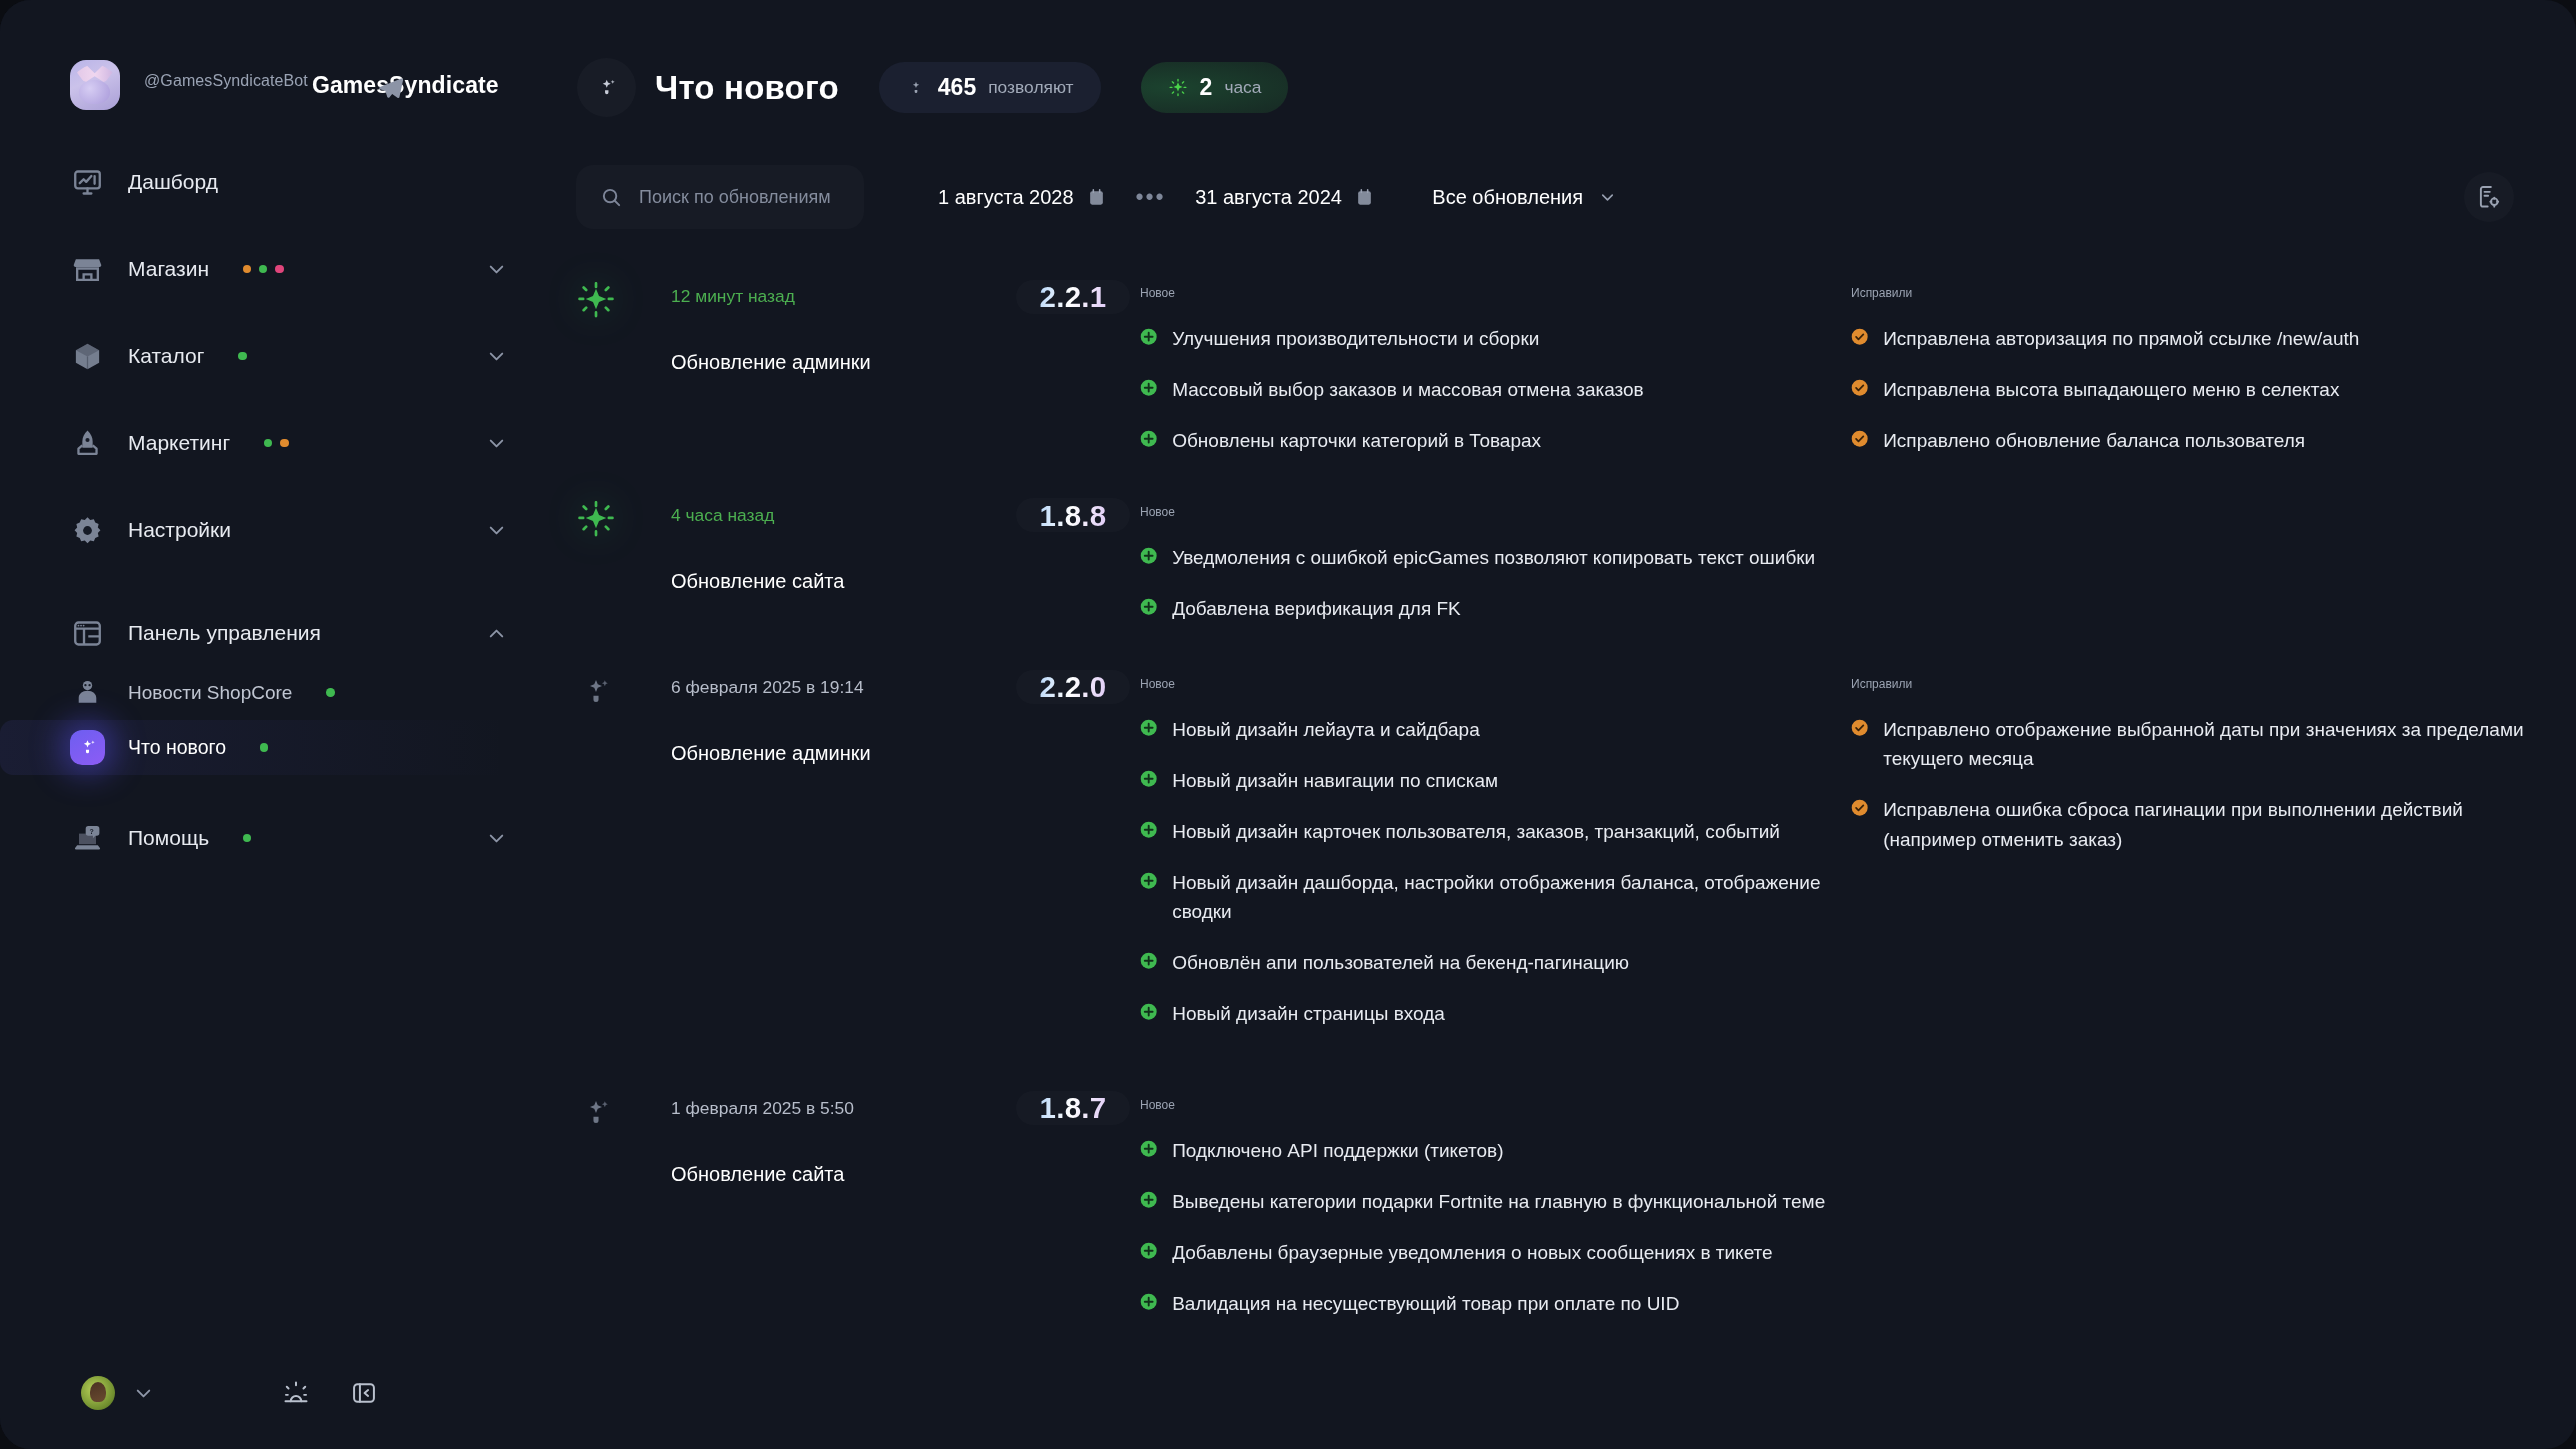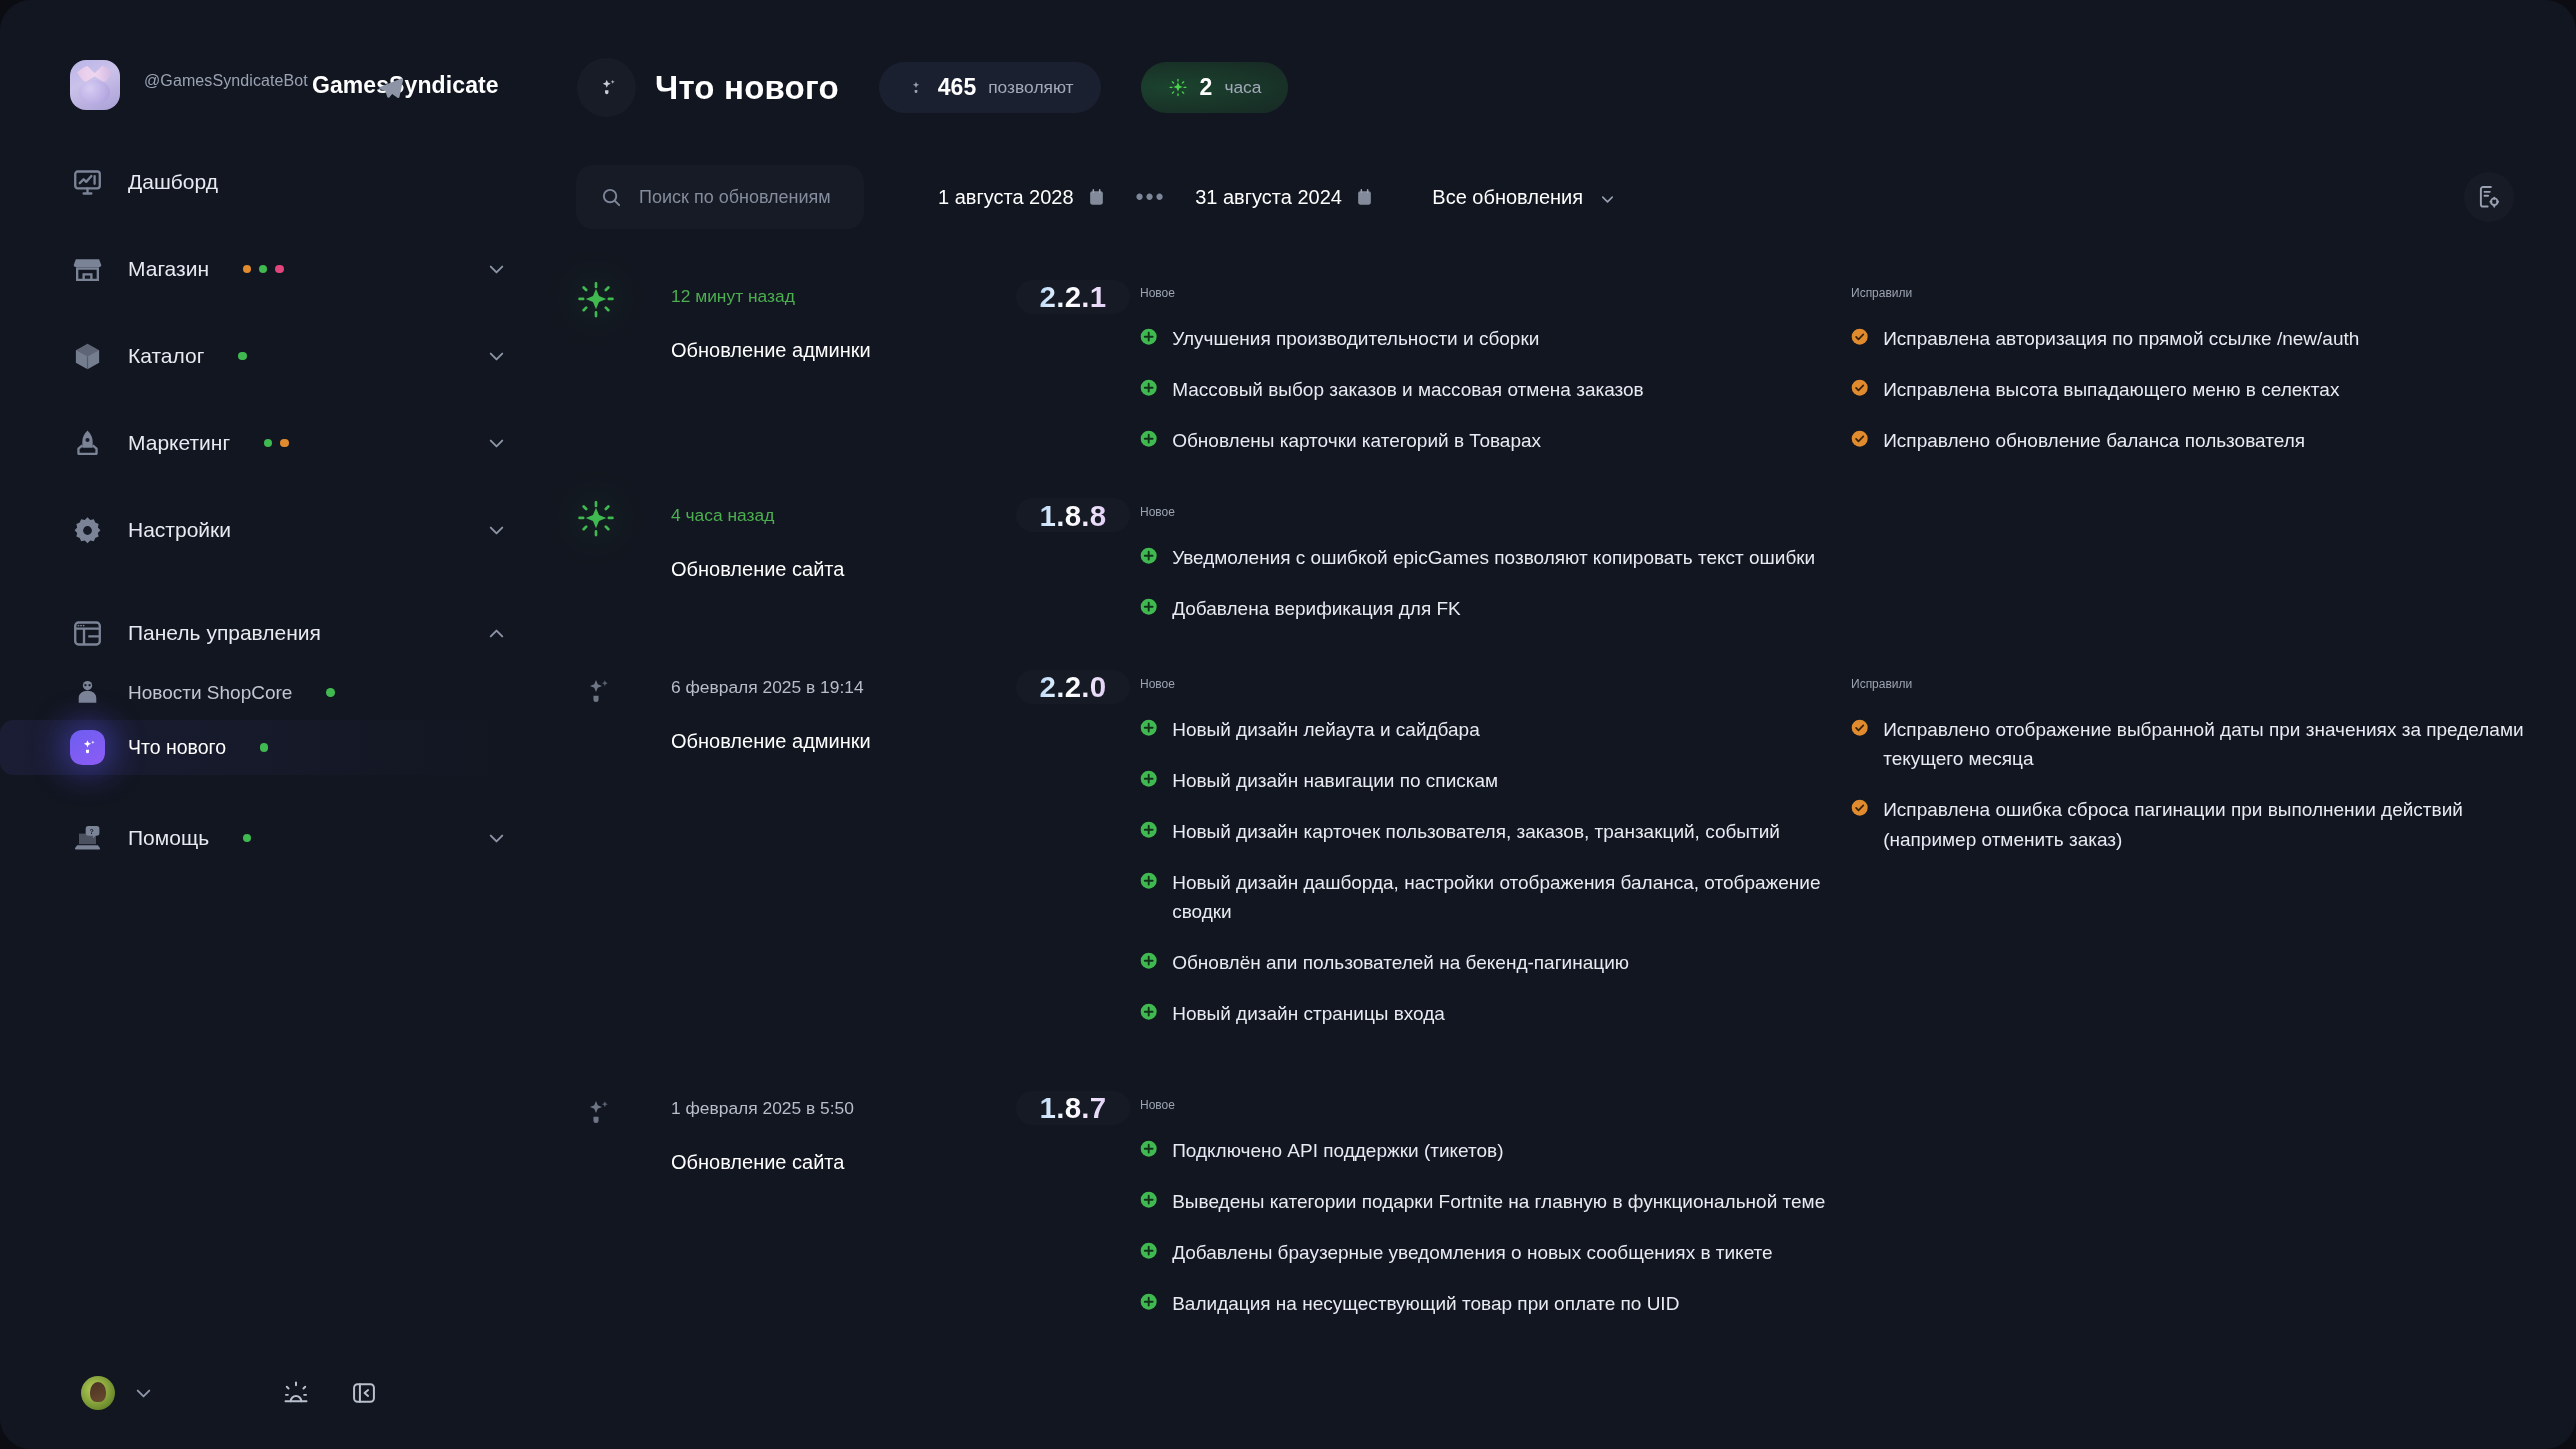--- a/index.html
+++ b/index.html
@@ -158,21 +158,21 @@
   .search-ph { font-size:18px; color:#848c9d; }
   .date-btn {
     display:flex; align-items:center; gap:13.4px;
     margin-left: 74px; cursor:pointer; white-space:nowrap;
   }
   .date-btn .txt { font-size:20px; color:#ffffff; }
   .date-btn svg { width:19px;height:19px;color:#98a0b1;}
   .date-sep { margin: 0 0 0 29.5px; color:#7e8799; font-size: 23px; letter-spacing:2px; }
   .date-btn.second { margin-left: 29.5px; }
   .select-btn {
-    display:flex; align-items:flex-end; gap:14.8px; margin-left: 58px; cursor:pointer;
+    display:flex; align-items:center; gap:14.8px; margin-left: 58px; cursor:pointer;
   }
   .select-btn .txt { font-size:20px; color:#ffffff; }
   .select-btn svg { width:19px;height:19px;color:#98a0b1;}
   .tool-right {
     position:absolute; right: 62px; top: 50%; transform: translateY(-50%);
     width: 50px;height:50px;border-radius:50%;
     background: rgba(255,255,255,.022);
     display:flex;align-items:center;justify-content:center;color:#9aa2b2;
   }
   .tool-right svg{width:25.5px;height:25.5px;}
@@ -185,21 +185,21 @@
     padding: 0 0 0 40px;
     align-items: start;
   }
   .u-star { padding-top: 5.4px; }
   .u-star svg { width: 38px; height:38px; }
   .u-star.glow { filter: drop-shadow(0 0 19px rgba(60,190,80,.45)); }
   .u-meta { padding-top: 9.4px; }
   .u-time { font-size: 17.4px; line-height: 1.2; }
   .u-time.fresh { color:#4caf50; }
   .u-time.old { color:#b7bdca; }
-  .u-title { font-size: 20px; color:#ffffff; margin-top: 32px; white-space:nowrap;}
+  .u-title { font-size: 20px; color:#ffffff; margin-top: 44px; white-space:nowrap;}
   .u-version {
     display:flex; align-items:flex-start; justify-content:center;
     padding-top: 2.7px;
   }
   .u-version .vbadge {
     font-size: 29.5px; font-weight:700; letter-spacing:0.3px;
     background: linear-gradient(100deg,#7fb6f2 0%,#ffffff 48%,#c9a6ef 100%);
     -webkit-background-clip: text; background-clip:text; color: transparent;
     padding: 14.8px 23px; border-radius: 17.4px;
     background-color: transparent;

